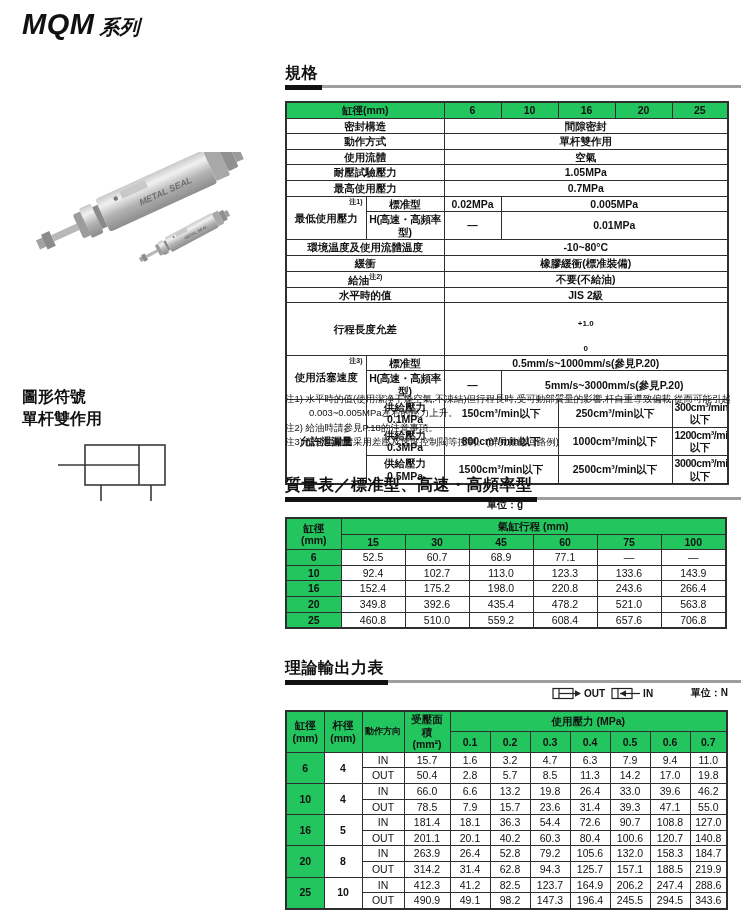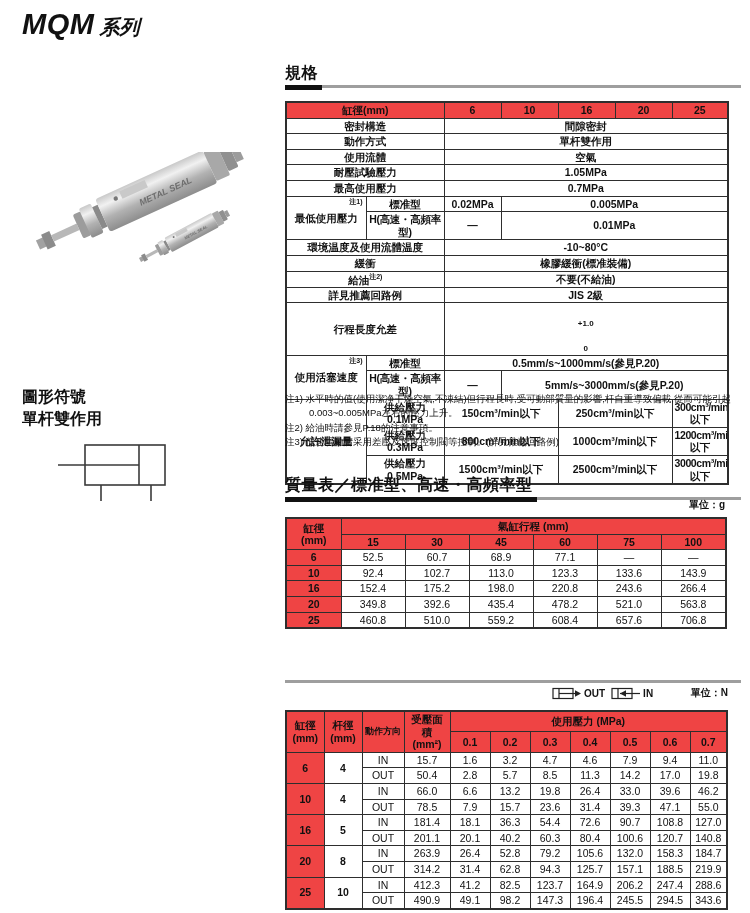--- a/index.html
+++ b/index.html
@@ -32,39 +32,39 @@
   #head-spec  { left:285px; top:62px;  }
   #head-mass  { left:285px; top:474px; }
   #head-force { left:285px; top:657px; }
 
   
   .tbl { position:absolute; border-collapse:collapse; table-layout:fixed; background:#fff; border:2px solid #2e2e2e; }
   .tbl th, .tbl td {
     border:1px solid #2e2e2e; text-align:center; vertical-align:middle;
     font-size:10.5px; line-height:1.2; padding:1px 2px; overflow:hidden;
   }
-  .hd { background:#ef4444; font-weight:700; }
+  .hd { background:#22c55e; font-weight:700; }
   .lab { text-align:left; padding-left:5px; }
   .sub { font-size:9px; padding-left:2px; padding-right:2px; }
   .sm { font-size:8px; letter-spacing:-0.3px; }
   .cond { font-size:7.5px; letter-spacing:-0.4px; padding:0;margin-left:44px; }
   sup { font-size:7px; vertical-align:super; }
   .supTR { position:relative; }
   .supTR sup { position:absolute; top:1px; right:3px; }
   .stack div { font-size:8px; line-height:1.1; font-weight:700;margin-top:16px; }
   .pre { white-space:pre-line; font-size:9.5px; line-height:1.15; }
 
   #spec-table { left:285px; top:101px; width:442px; }
   #spec-table td, #spec-table th { font-weight:700; height:12px; }
 
   #spec-notes { position:absolute; left:285px; top:392px; width:458px; font-size:9.5px; line-height:1.5; }
   .note { padding-left:24px; text-indent:-24px; }
 
   .unit { position:absolute; font-size:10px; font-weight:700; }
-  #unit-mass { left:285px; top:498px; width:440px; text-align:right; }
+  #unit-mass { left:285px; top:498px; width:440px; text-align:center; }
 
   #mass-table { left:285px; top:517px; width:440px; }
   #mass-table td { font-weight:400; height:15px; }
   #mass-table th { height:14px; }
 
   #legend { position:absolute; left:552px; top:686px; width:176px; display:flex; align-items:center; gap:6px; font-size:10px; font-weight:700; }
   #legend .unit-inline { margin-left:auto; }
   .leg-item { display:flex; align-items:center; gap:2px; }
 
   #force-table { left:285px; top:710px; width:441px; }
@@ -187,21 +187,21 @@
         </tr>
         <tr>
           <td colspan="2" class="lab">緩衝</td>
           <td colspan="5">橡膠緩衝(標准裝備)</td>
         </tr>
         <tr>
           <td colspan="2" class="lab">給油<sup>注2)</sup></td>
           <td colspan="5">不要(不給油)</td>
         </tr>
         <tr>
-          <td colspan="2" class="lab">詳見推薦回路例</td>
+          <td colspan="2" class="lab">水平時的值</td>
           <td colspan="5">JIS 2級</td>
         </tr>
         <tr>
           <td colspan="2" class="lab">行程長度允差</td>
           <td colspan="5" class="stack">
             <div>+1.0</div>
             <div>0</div>
           </td>
         </tr>
         <tr>
@@ -318,20 +318,21 @@
           <td>559.2</td>
           <td>608.4</td>
           <td>657.6</td>
           <td>706.8</td>
         </tr>
       </tbody>
   </table>
 
   <div class="sec-head" id="head-force">
     <div class="rule"></div>
+    <span class="txt">理論輸出力表</span>
   </div>
 
   <div id="legend">
     <span class="leg-item">
       <svg width="30" height="13" viewBox="0 0 30 13">
         <rect x="1" y="1.5" width="20" height="10" fill="none" stroke="#222" stroke-width="1.2"></rect>
         <line x1="7" y1="1.5" x2="7" y2="11.5" stroke="#222" stroke-width="1.2"></line>
         <line x1="7" y1="6.5" x2="23" y2="6.5" stroke="#222" stroke-width="1.2"></line>
         <polygon points="23,3.2 29,6.5 23,9.8" fill="#222"></polygon>
       </svg>
@@ -386,21 +387,21 @@
     </thead>
     <tbody id="force-body">
         <tr>
           <th rowspan="2" class="hd">6</th>
           <th rowspan="2" class="rod">4</th>
           <td class="dir">IN</td>
           <td>15.7</td>
           <td>1.6</td>
           <td>3.2</td>
           <td>4.7</td>
-          <td>4.6</td>
+          <td>6.3</td>
           <td>7.9</td>
           <td>9.4</td>
           <td>11.0</td>
         </tr>
         <tr>
           <td class="dir">OUT</td>
           <td>50.4</td>
           <td>2.8</td>
           <td>5.7</td>
           <td>8.5</td>

